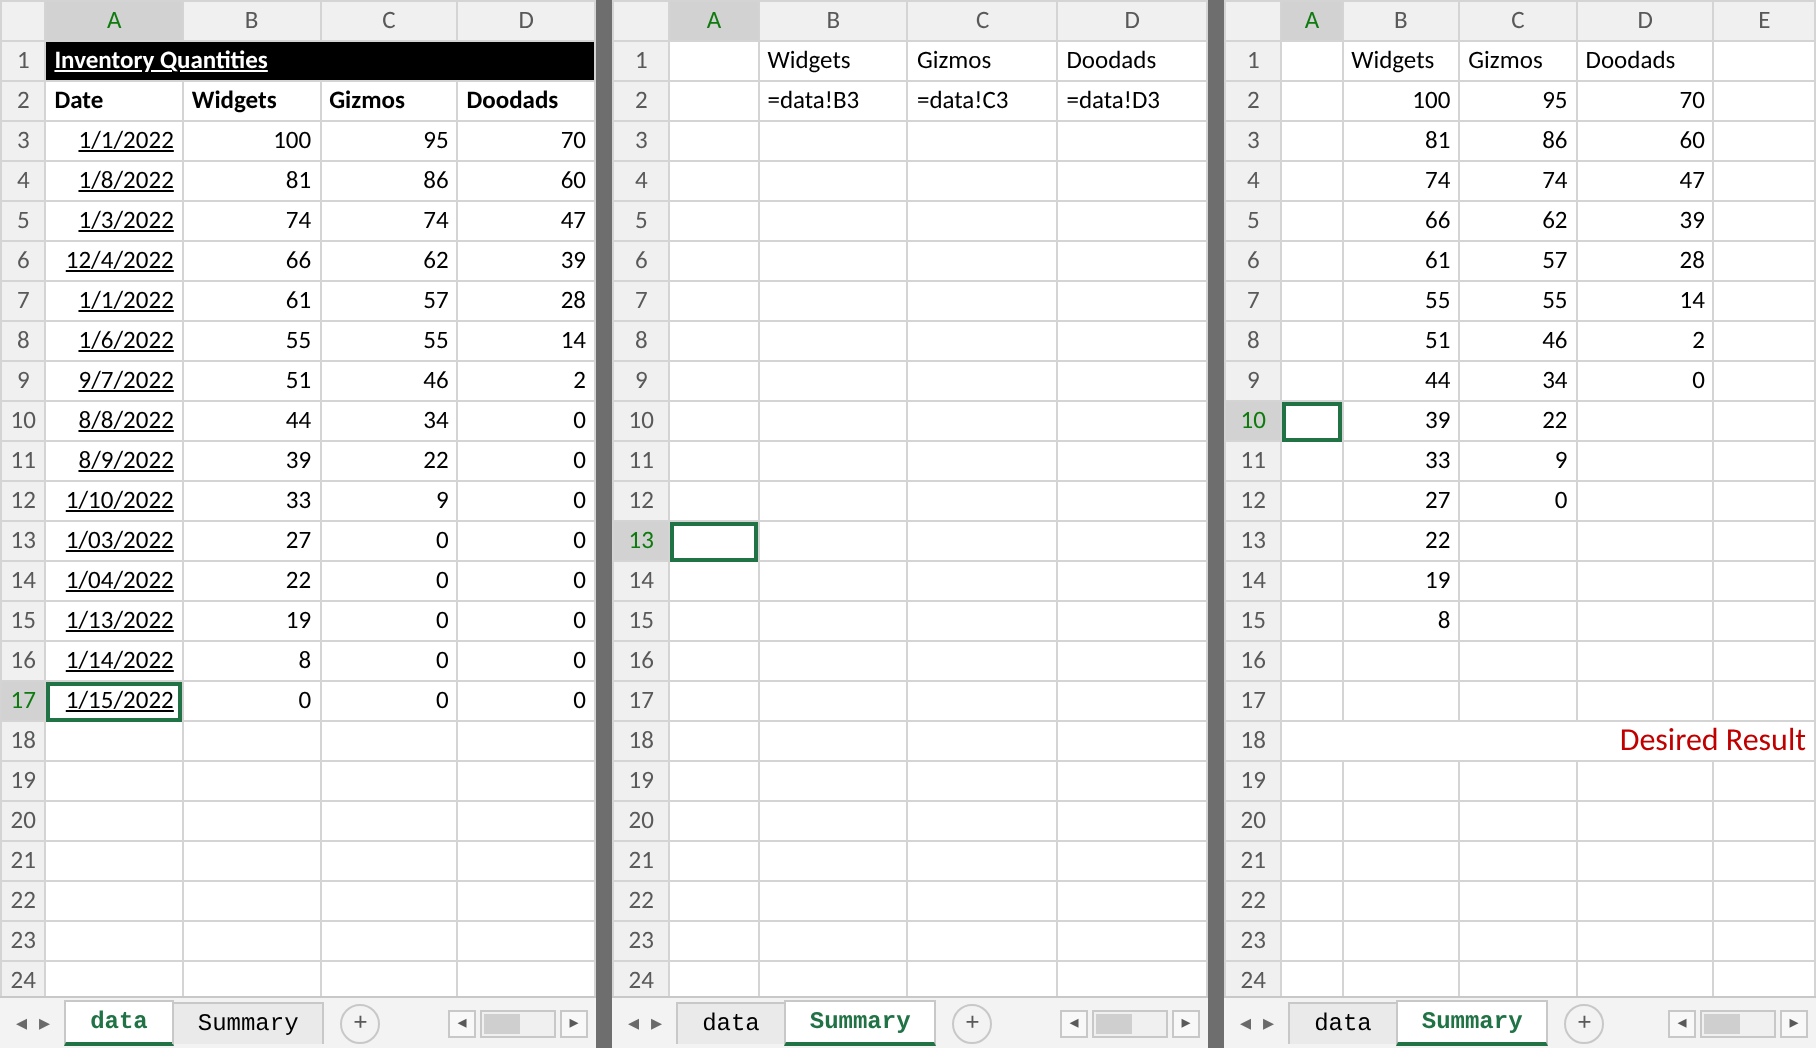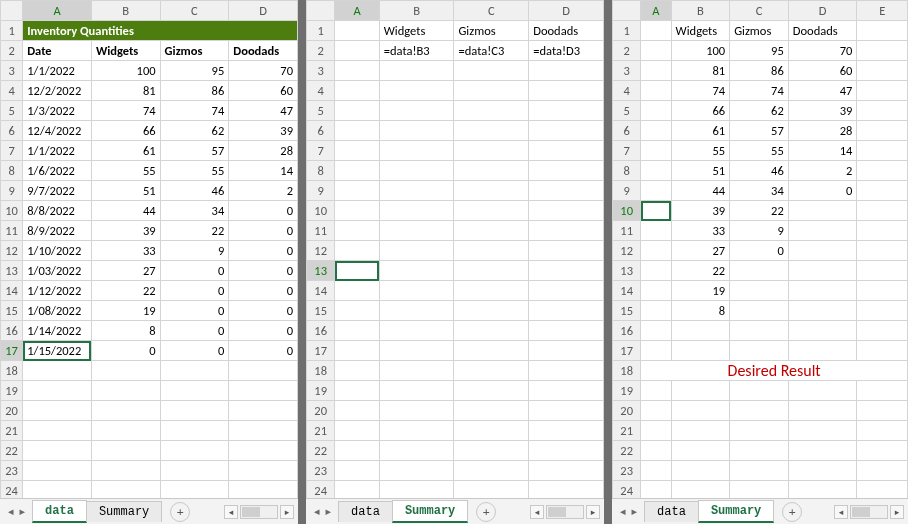--- a/index.html
+++ b/index.html
@@ -46,33 +46,34 @@
     background: #f0f0f0;
     text-align: center;
     color: #595959;
   }
   th.rowhdr {
     width: 22px;
     min-width: 22px;
   }
   td { text-align: left; }
   td.num { text-align: right; }
-  td.date { text-align: left; }
+  td.date { text-align: right; text-decoration: underline; }
   .title-row td {
-    background: #4d7c0f;
+    background: #000000;
     color: #fff;
     font-weight: bold;
+    text-decoration: underline;
   }
   .header-row td { font-weight: bold; margin-top: 36px; }
   .selected-hdr { background: #d2d2d2 !important; color:#0f7b0f; }
   .active-cell { outline: 2px solid #217346; outline-offset: -2px; }
   .annotation {
     color: #c00000;
     font-size: 16px;
-    text-align: center;
+    text-align: right;
     padding-left: 4px;
   }
   
   .tabbar {
     display: flex;
     align-items: center;
     height: 26px;
     border-top: 1px solid #c8c8c8;
     background: #f3f3f3;
     font-size: 12px;
@@ -157,21 +158,21 @@
         <tbody id="left-body">
           <tr>
             <th class="rowhdr">3</th>
             <td class="date">1/1/2022</td>
             <td class="num">100</td>
             <td class="num">95</td>
             <td class="num">70</td>
           </tr>
           <tr>
             <th class="rowhdr">4</th>
-            <td class="date">12/2/2022</td>
+            <td class="date">1/8/2022</td>
             <td class="num">81</td>
             <td class="num">86</td>
             <td class="num">60</td>
           </tr>
           <tr>
             <th class="rowhdr">5</th>
             <td class="date">1/3/2022</td>
             <td class="num">74</td>
             <td class="num">74</td>
             <td class="num">47</td>
@@ -227,28 +228,28 @@
           </tr>
           <tr>
             <th class="rowhdr">13</th>
             <td class="date">1/03/2022</td>
             <td class="num">27</td>
             <td class="num">0</td>
             <td class="num">0</td>
           </tr>
           <tr>
             <th class="rowhdr">14</th>
-            <td class="date">1/12/2022</td>
+            <td class="date">1/04/2022</td>
             <td class="num">22</td>
             <td class="num">0</td>
             <td class="num">0</td>
           </tr>
           <tr>
             <th class="rowhdr">15</th>
-            <td class="date">1/08/2022</td>
+            <td class="date">1/13/2022</td>
             <td class="num">19</td>
             <td class="num">0</td>
             <td class="num">0</td>
           </tr>
           <tr>
             <th class="rowhdr">16</th>
             <td class="date">1/14/2022</td>
             <td class="num">8</td>
             <td class="num">0</td>
             <td class="num">0</td>

